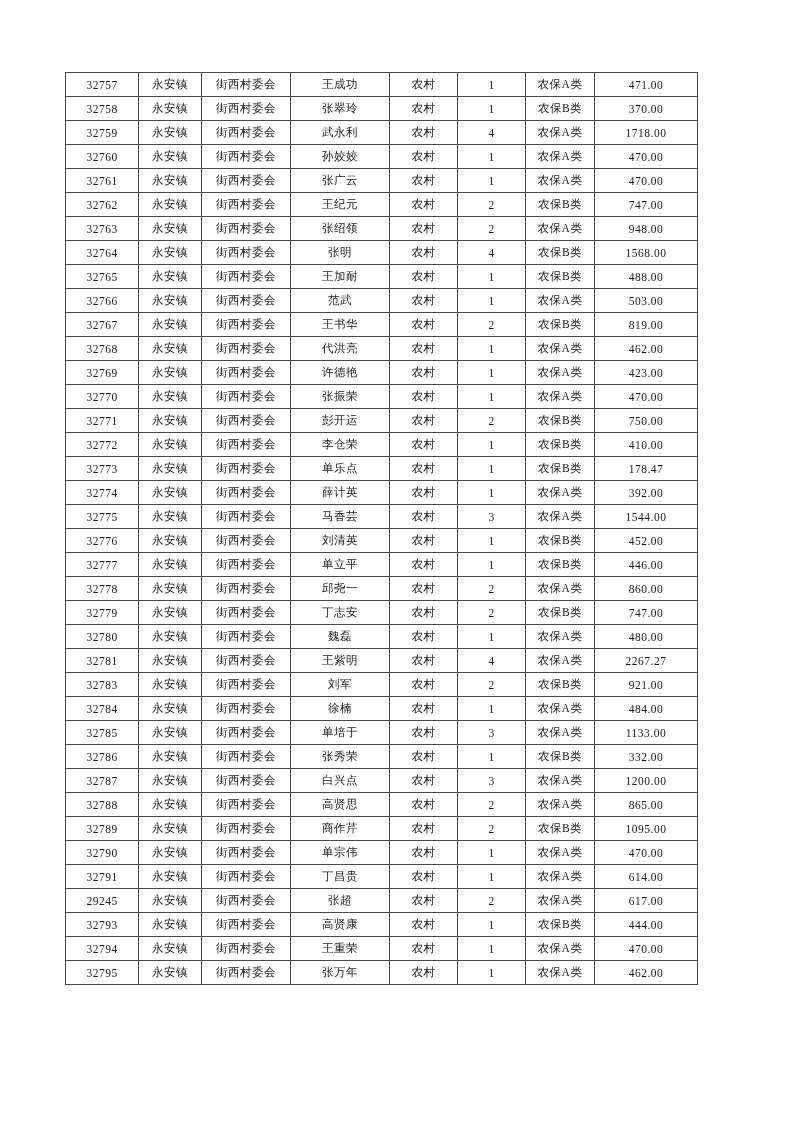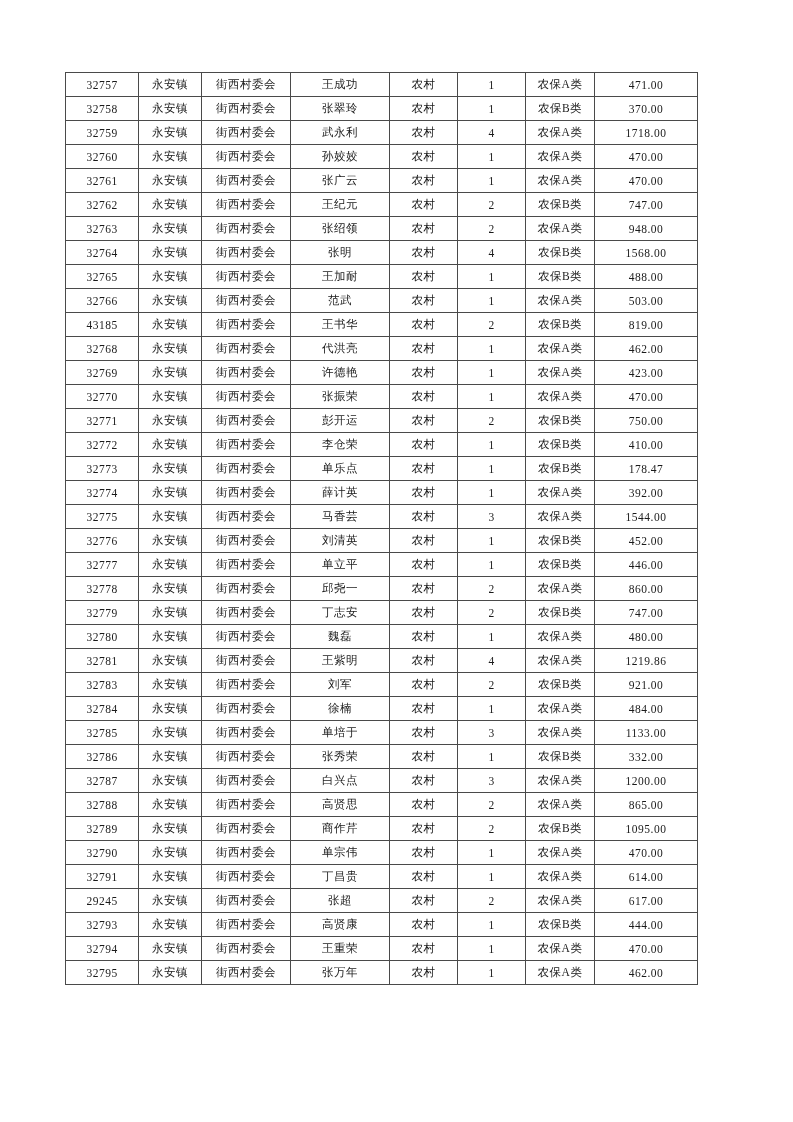--- a/index.html
+++ b/index.html
@@ -151,21 +151,21 @@
           <td class="col-id">32766</td>
           <td class="col-town">永安镇</td>
           <td class="col-village">街西村委会</td>
           <td class="col-name">范武</td>
           <td class="col-type">农村</td>
           <td class="col-count">1</td>
           <td class="col-category">农保A类</td>
           <td class="col-amount">503.00</td>
         </tr>
         <tr>
-          <td class="col-id">43185</td>
+          <td class="col-id">32767</td>
           <td class="col-town">永安镇</td>
           <td class="col-village">街西村委会</td>
           <td class="col-name">王书华</td>
           <td class="col-type">农村</td>
           <td class="col-count">2</td>
           <td class="col-category">农保B类</td>
           <td class="col-amount">819.00</td>
         </tr>
         <tr>
           <td class="col-id">32768</td>
@@ -298,21 +298,21 @@
           <td class="col-amount">480.00</td>
         </tr>
         <tr>
           <td class="col-id">32781</td>
           <td class="col-town">永安镇</td>
           <td class="col-village">街西村委会</td>
           <td class="col-name">王紫明</td>
           <td class="col-type">农村</td>
           <td class="col-count">4</td>
           <td class="col-category">农保A类</td>
-          <td class="col-amount">1219.86</td>
+          <td class="col-amount">2267.27</td>
         </tr>
         <tr>
           <td class="col-id">32783</td>
           <td class="col-town">永安镇</td>
           <td class="col-village">街西村委会</td>
           <td class="col-name">刘军</td>
           <td class="col-type">农村</td>
           <td class="col-count">2</td>
           <td class="col-category">农保B类</td>
           <td class="col-amount">921.00</td>

